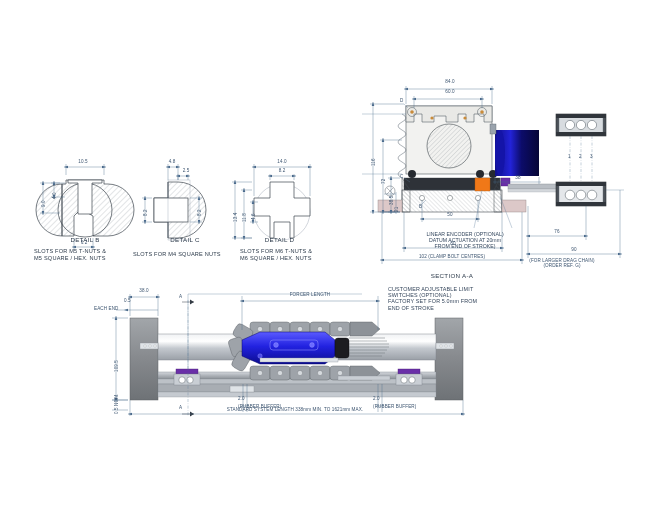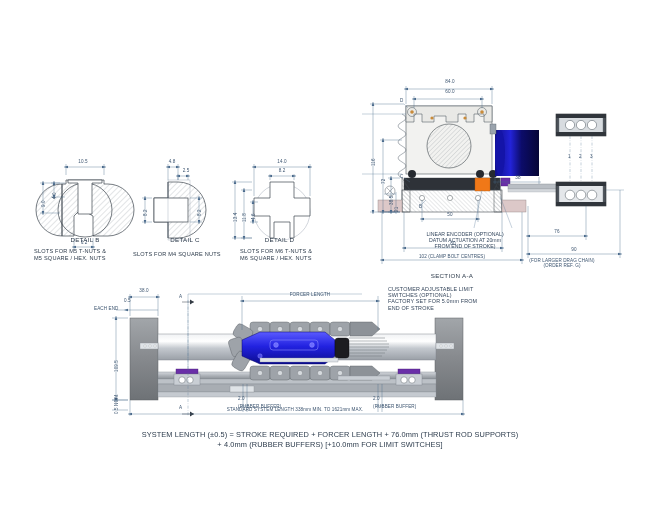--- a/index.html
+++ b/index.html
@@ -493,18 +493,14 @@
     <div class="abs txt dim" style="left:69px; top:117px;">A</div>
   </div>
 
   <div class="abs" style="left:388px; top:286px; width:140px;">
     <div class="txt note">CUSTOMER ADJUSTABLE LIMIT</div>
     <div class="txt note">SWITCHES (OPTIONAL)</div>
     <div class="txt note">FACTORY SET FOR 5.0mm FROM</div>
     <div class="txt note">END OF STROKE</div>
   </div>
 
-  <div class="abs" style="left:80px; top:430px; width:500px;">
-    <div class="txt formula">SYSTEM LENGTH (±0.5) = STROKE REQUIRED + FORCER LENGTH + 76.0mm (THRUST ROD SUPPORTS)</div>
-    <div class="txt formula">+ 4.0mm (RUBBER BUFFERS) [+10.0mm FOR LIMIT SWITCHES]</div>
-  </div>
 
 </div>
 
 </body></html>

